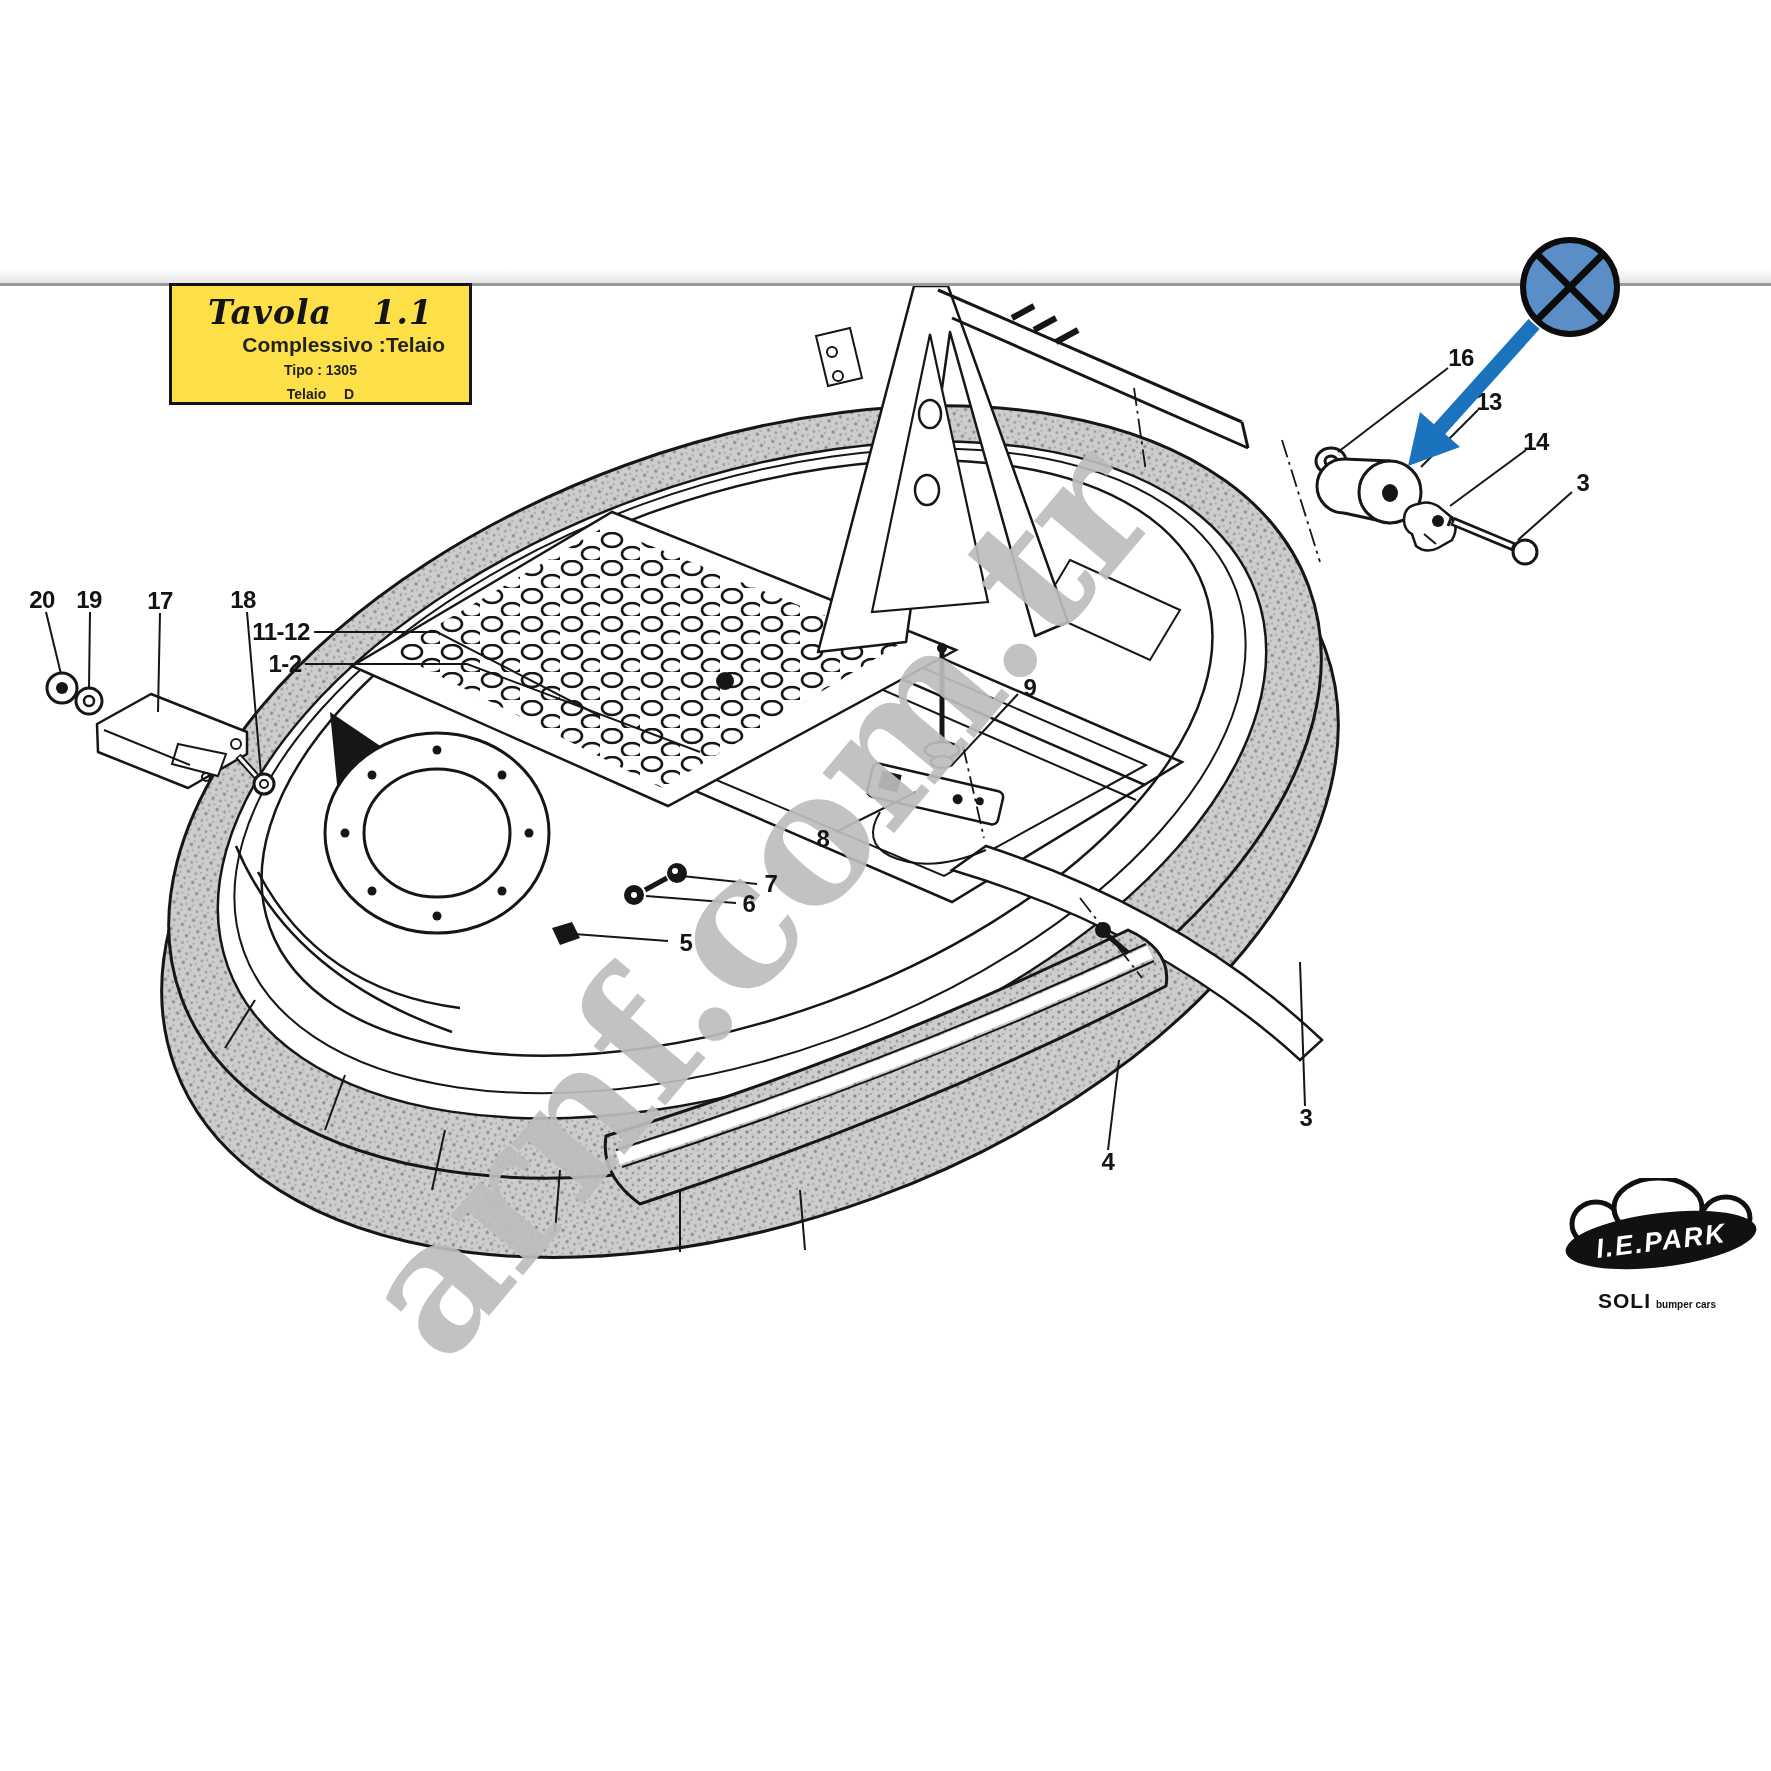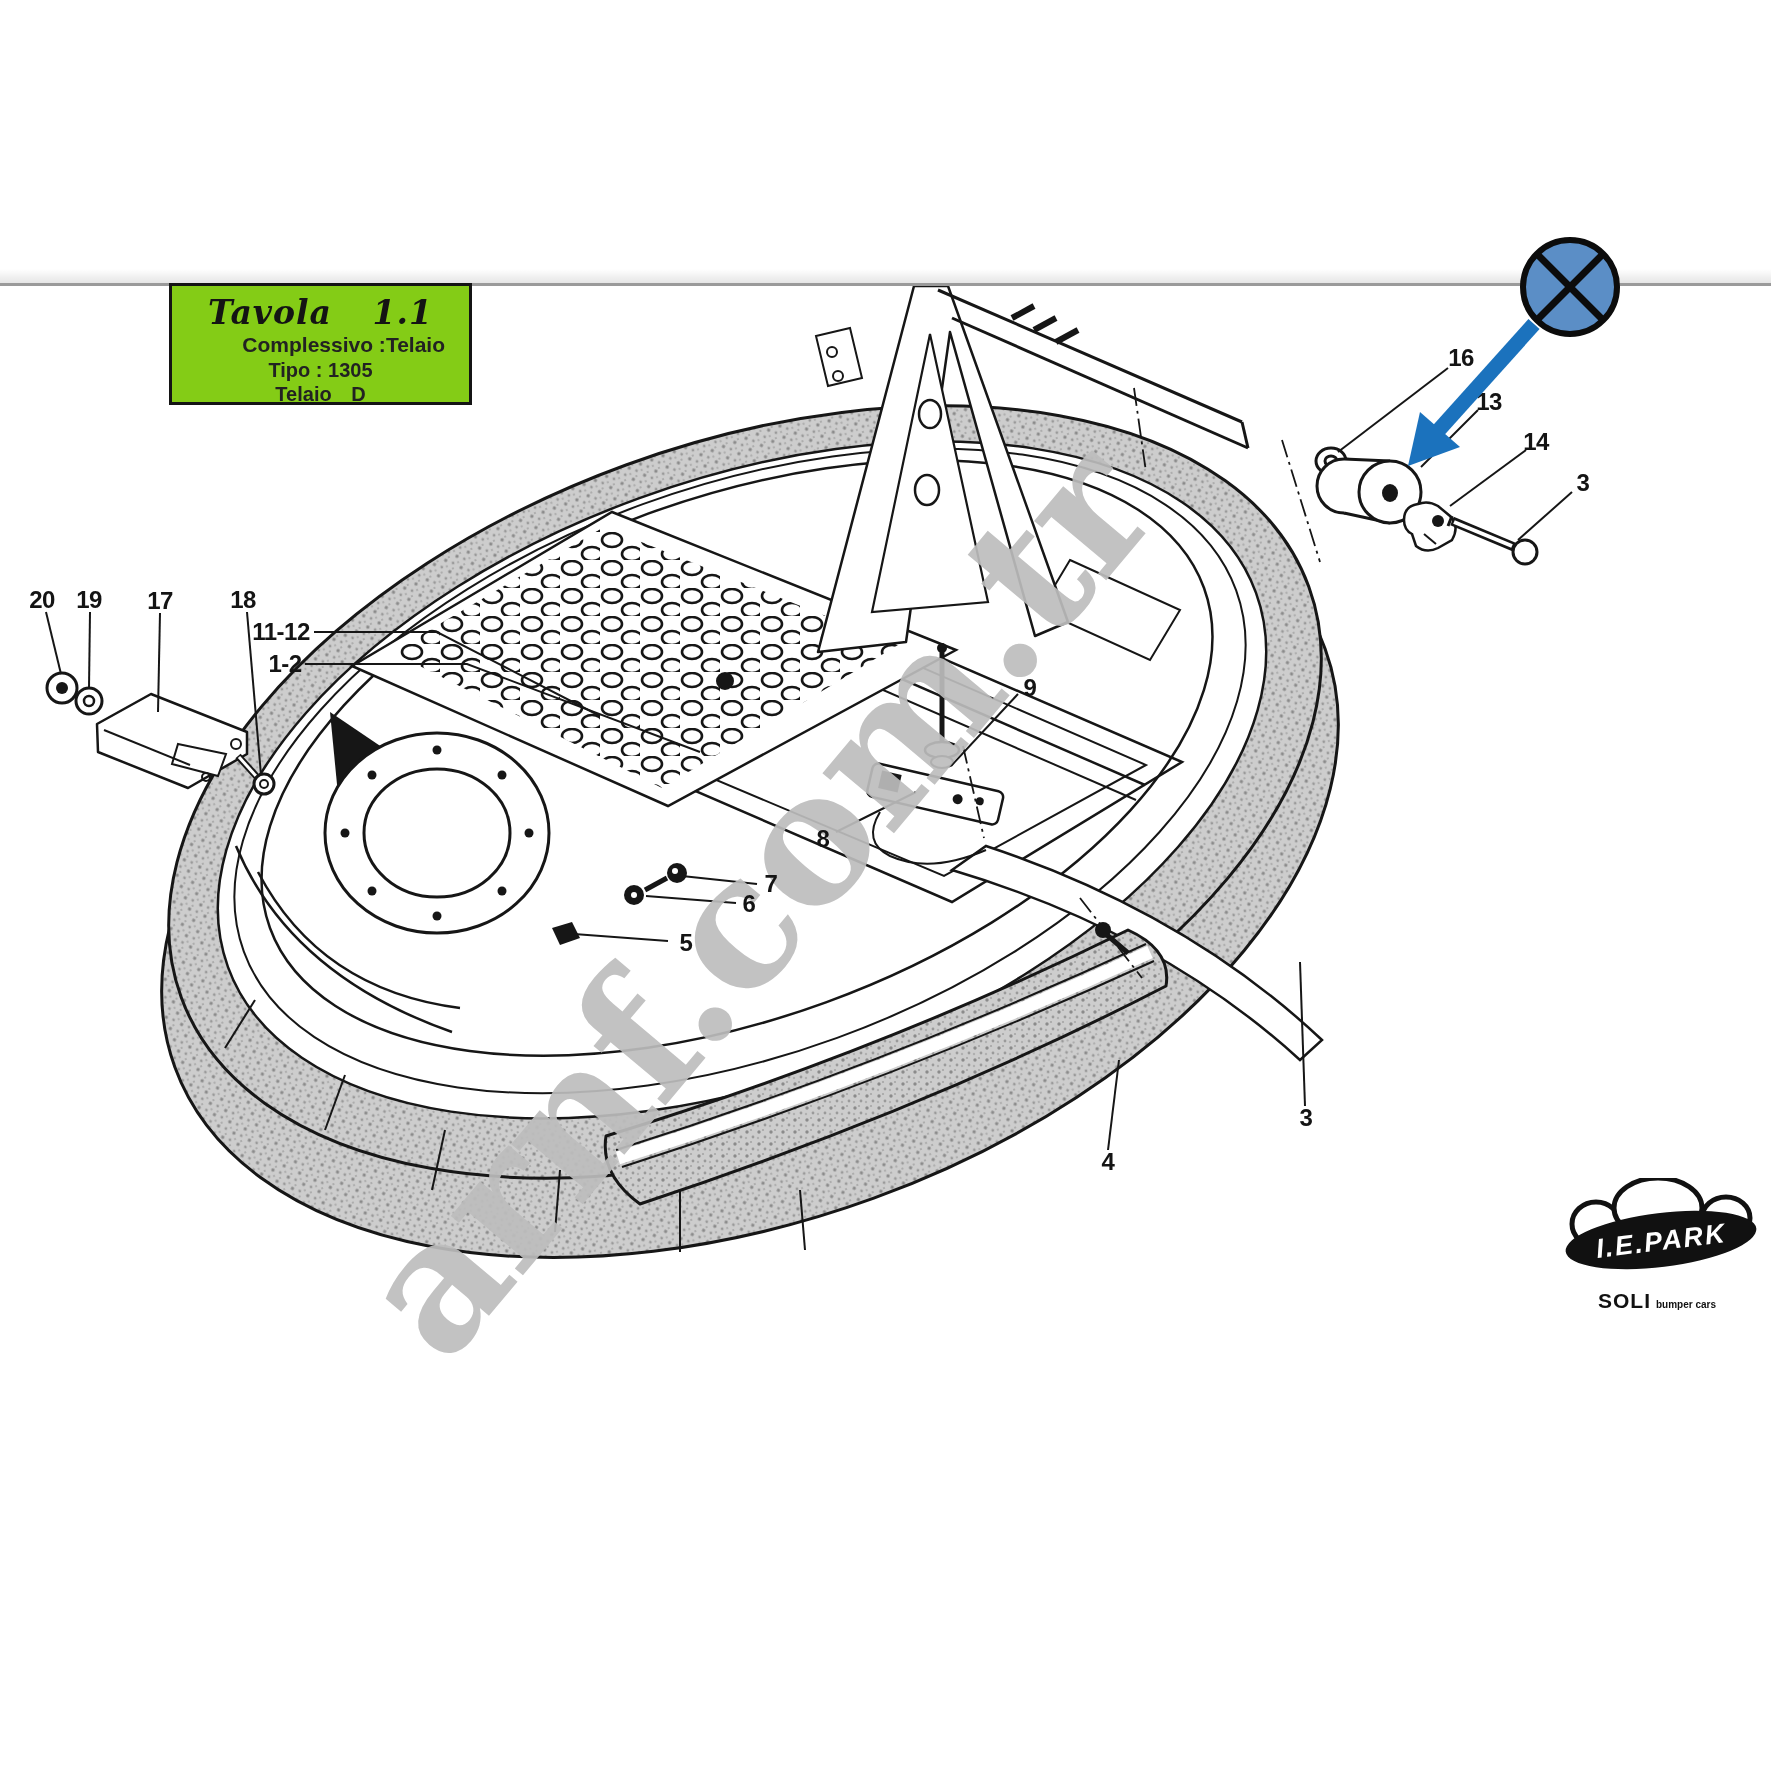--- a/index.html
+++ b/index.html
@@ -5,26 +5,26 @@
   html,body{margin:0;padding:0;background:#ffffff;}
   .stage{position:relative;width:1771px;height:1771px;background:#fff;overflow:hidden;
          font-family:"Liberation Sans", sans-serif;color:#141414;}
   .abs{position:absolute;}
   
   .page-shade{left:0;top:269px;width:1771px;height:14px;z-index:3;
     background:linear-gradient(to bottom, rgba(0,0,0,0), rgba(0,0,0,0.10));}
   .page-line{left:0;top:283px;width:1771px;height:3px;background:var(--page-line,#9a9a9a);z-index:3;}
   
   .title-box{left:169px;top:283px;width:303px;height:122px;border:3px solid #141414;
-    background:#84cc16;box-sizing:border-box;z-index:3;text-align:center;padding-top:8px;}
+    background:#fde047;box-sizing:border-box;z-index:3;text-align:center;padding-top:8px;}
   .tb-title{font-family:"DejaVu Serif", serif;font-style:italic;font-weight:bold;
     font-size:33px;line-height:38px;word-spacing:28px;letter-spacing:1px;}
   .tb-row{display:flex;justify-content:flex-end;padding:0 24px 0 26px;
     font-size:21px;font-weight:bold;line-height:26px;color:#222;}
-  .tb-line{font-size:20px;font-weight:bold;line-height:24px;color:#222;}
+  .tb-line{font-size:14px;font-weight:bold;line-height:24px;color:#222;}
   .tb-serie{word-spacing:14px;}
   
   .art{left:0;top:0;z-index:1;}
   .ink{stroke:var(--ink,#161616);}
   
   .watermark{left:755px;top:900px;transform:translate(-50%,-50%) rotate(-50deg);
     font-family:"DejaVu Serif", serif;font-weight:bold;font-size:180px;letter-spacing:-2px;
     color:var(--watermark,#bdbdbd);opacity:0.92;white-space:nowrap;z-index:2;}
   
   .callout{transform:translate(-50%,-50%);font-size:24px;font-weight:bold;

